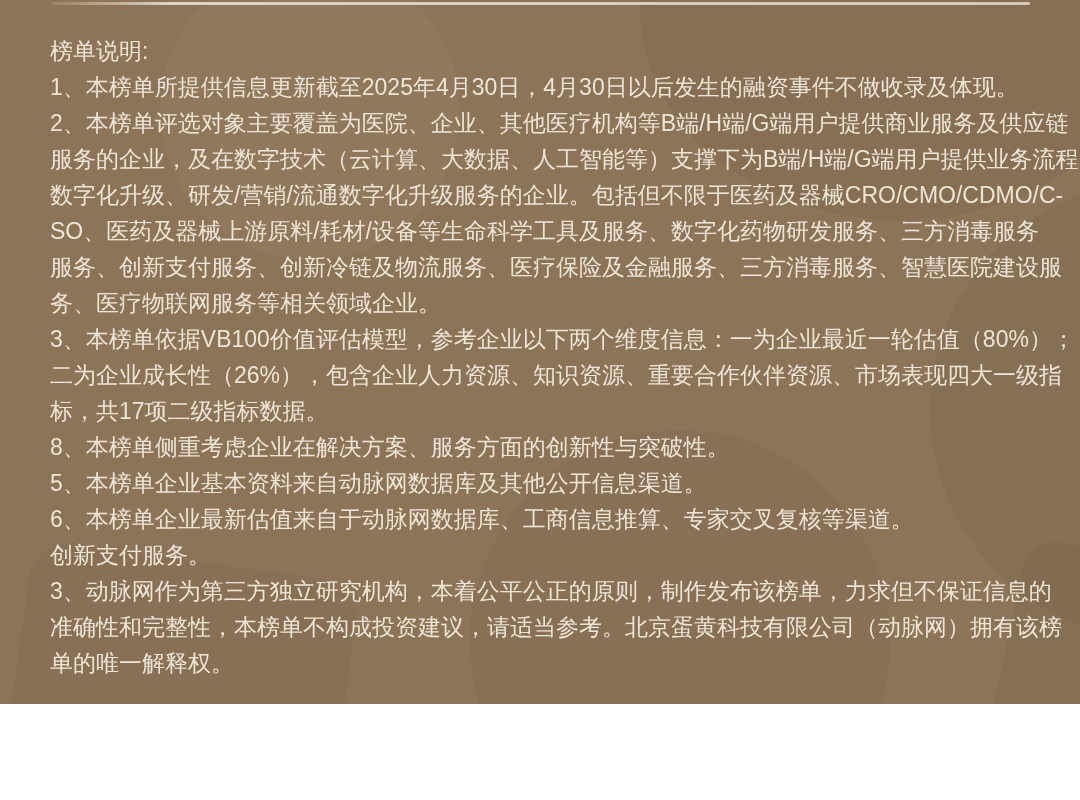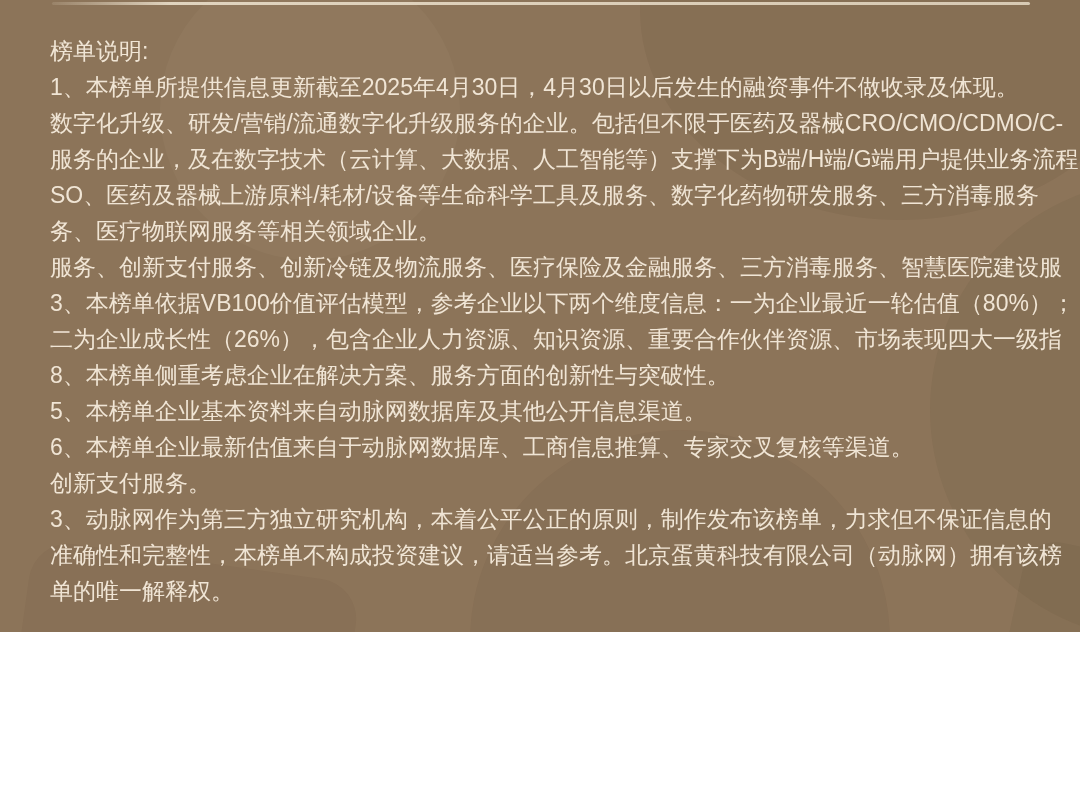--- a/index.html
+++ b/index.html
@@ -1,18 +1,18 @@
 <!DOCTYPE html>
 <html><head>
 <meta charset="utf-8">
 <style>
   html,body { margin:0; padding:0; }
   .page {
     position:relative;
-    width:1080px; height:632px;
+    width:1080px; height:704px;
     background:#8c7459;
     overflow:hidden;
     font-family:"Liberation Sans","DejaVu Sans",sans-serif;
   }
   
   .bg-shape { position:absolute; pointer-events:none; }
   .s1 { left:640px; top:-200px; width:520px; height:420px; border-radius:50%;
         background:rgba(48,32,16,0.06); }
   .s2 { left:930px; top:180px; width:460px; height:460px; border-radius:50%;
         background:rgba(48,32,16,0.05); }
@@ -71,27 +71,29 @@
   <div class="bg-shape s3"></div>
   <div class="bg-shape s4"></div>
   <div class="bg-shape s5"></div>
   <div class="bg-shape s6"></div>
 
   <div class="top-rule"></div>
 
   <div class="notes">
     <div class="note-line">榜单说明:</div>
     <div class="note-line">1、本榜单所提供信息更新截至2025年4月30日，4月30日以后发生的融资事件不做收录及体现。</div>
+    <div class="note-line">2、本榜单评选对象主要覆盖为医院、企业、其他医疗机构等B端/H端/G端用户提供商业服务及供应链</div>
+    <div class="note-line">服务的企业，及在数字技术（云计算、大数据、人工智能等）支撑下为B端/H端/G端用户提供业务流程</div>
     <div class="note-line">数字化升级、研发/营销/流通数字化升级服务的企业。包括但不限于医药及器械CRO/CMO/CDMO/C-</div>
-    <div class="note-line">服务的企业，及在数字技术（云计算、大数据、人工智能等）支撑下为B端/H端/G端用户提供业务流程</div>
     <div class="note-line">SO、医药及器械上游原料/耗材/设备等生命科学工具及服务、数字化药物研发服务、三方消毒服务</div>
+    <div class="note-line">服务、创新支付服务、创新冷链及物流服务、医疗保险及金融服务、三方消毒服务、智慧医院建设服</div>
     <div class="note-line">务、医疗物联网服务等相关领域企业。</div>
-    <div class="note-line">服务、创新支付服务、创新冷链及物流服务、医疗保险及金融服务、三方消毒服务、智慧医院建设服</div>
     <div class="note-line">3、本榜单依据VB100价值评估模型，参考企业以下两个维度信息：一为企业最近一轮估值（80%）；</div>
     <div class="note-line">二为企业成长性（26%），包含企业人力资源、知识资源、重要合作伙伴资源、市场表现四大一级指</div>
+    <div class="note-line">标，共17项二级指标数据。</div>
     <div class="note-line">8、本榜单侧重考虑企业在解决方案、服务方面的创新性与突破性。</div>
     <div class="note-line">5、本榜单企业基本资料来自动脉网数据库及其他公开信息渠道。</div>
     <div class="note-line">6、本榜单企业最新估值来自于动脉网数据库、工商信息推算、专家交叉复核等渠道。</div>
     <div class="note-line">创新支付服务。</div>
     <div class="note-line">3、动脉网作为第三方独立研究机构，本着公平公正的原则，制作发布该榜单，力求但不保证信息的</div>
     <div class="note-line">准确性和完整性，本榜单不构成投资建议，请适当参考。北京蛋黄科技有限公司（动脉网）拥有该榜</div>
     <div class="note-line">单的唯一解释权。</div>
   </div>
 
   <div class="watermark">

